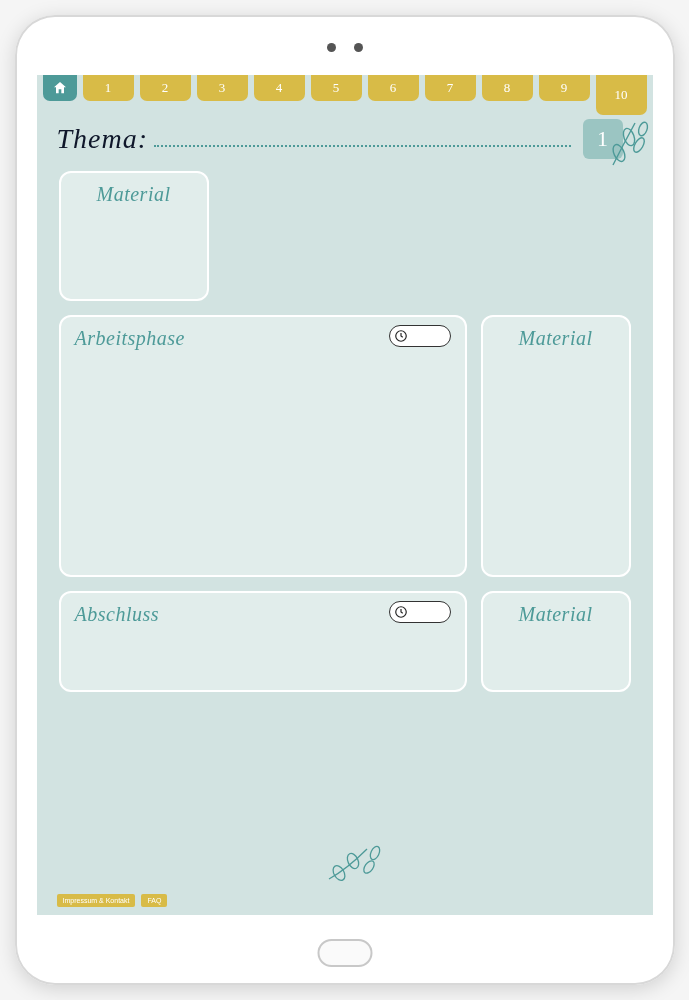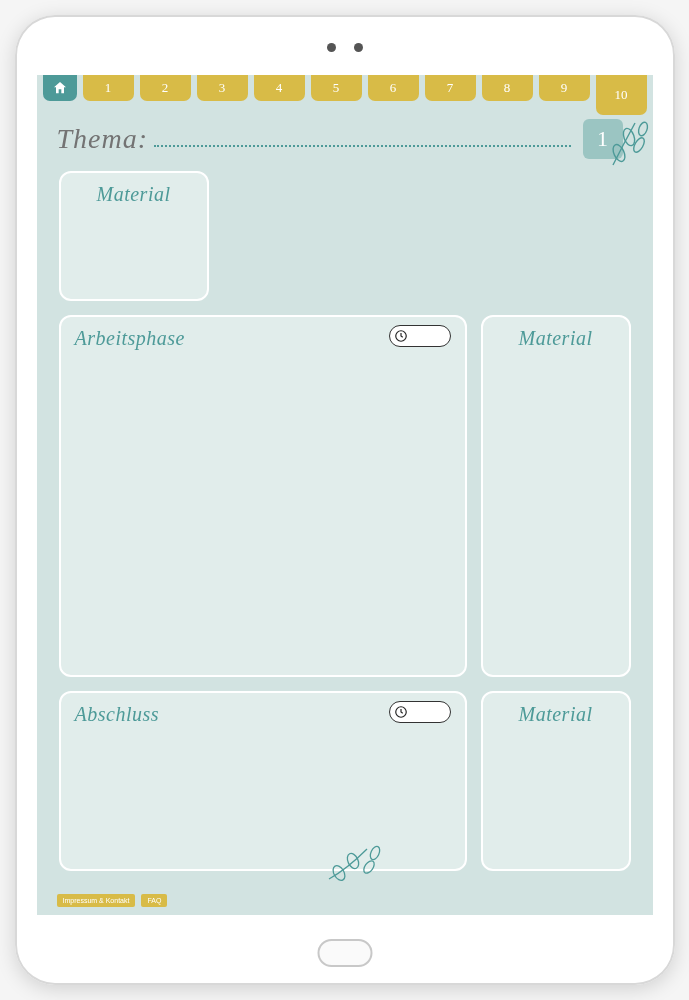--- a/index.html
+++ b/index.html
@@ -80,21 +80,21 @@
     height: 40px;
     background: #d8bb47;
   }
   .thema-row {
     display: flex;
     align-items: center;
     padding: 14px 20px 6px 20px;
     position: relative;
   }
   .thema-label {
-    color: #737373;
+    color: #0f172a;
     font-size: 28px;
     font-style: italic;
     font-family: 'Brush Script MT', cursive;
     letter-spacing: 1px;
   }
   .thema-dots {
     flex: 1;
     border-bottom: 2.5px dotted #4d9a98;
     margin: 14px 12px 0 6px;
     height: 1px;
@@ -150,22 +150,22 @@
     width: 62px;
     height: 22px;
     background: #fff;
     border: 1.5px solid #333;
     border-radius: 12px;
     display: flex;
     align-items: center;
     padding-left: 4px;
   }
   .row.r1 .box { height: 130px; }
-  .row.r2 .box { height: 362px; }
-  .row.r3 .box { height: 180px; }
+  .row.r2 .box { height: 262px; }
+  .row.r3 .box { height: 101px; }
   .footer {
     position: absolute;
     bottom: 8px;
     left: 20px;
     display: flex;
     gap: 6px;
   }
   .footer-chip {
     background: #d8bb47;
     color: #fff;

